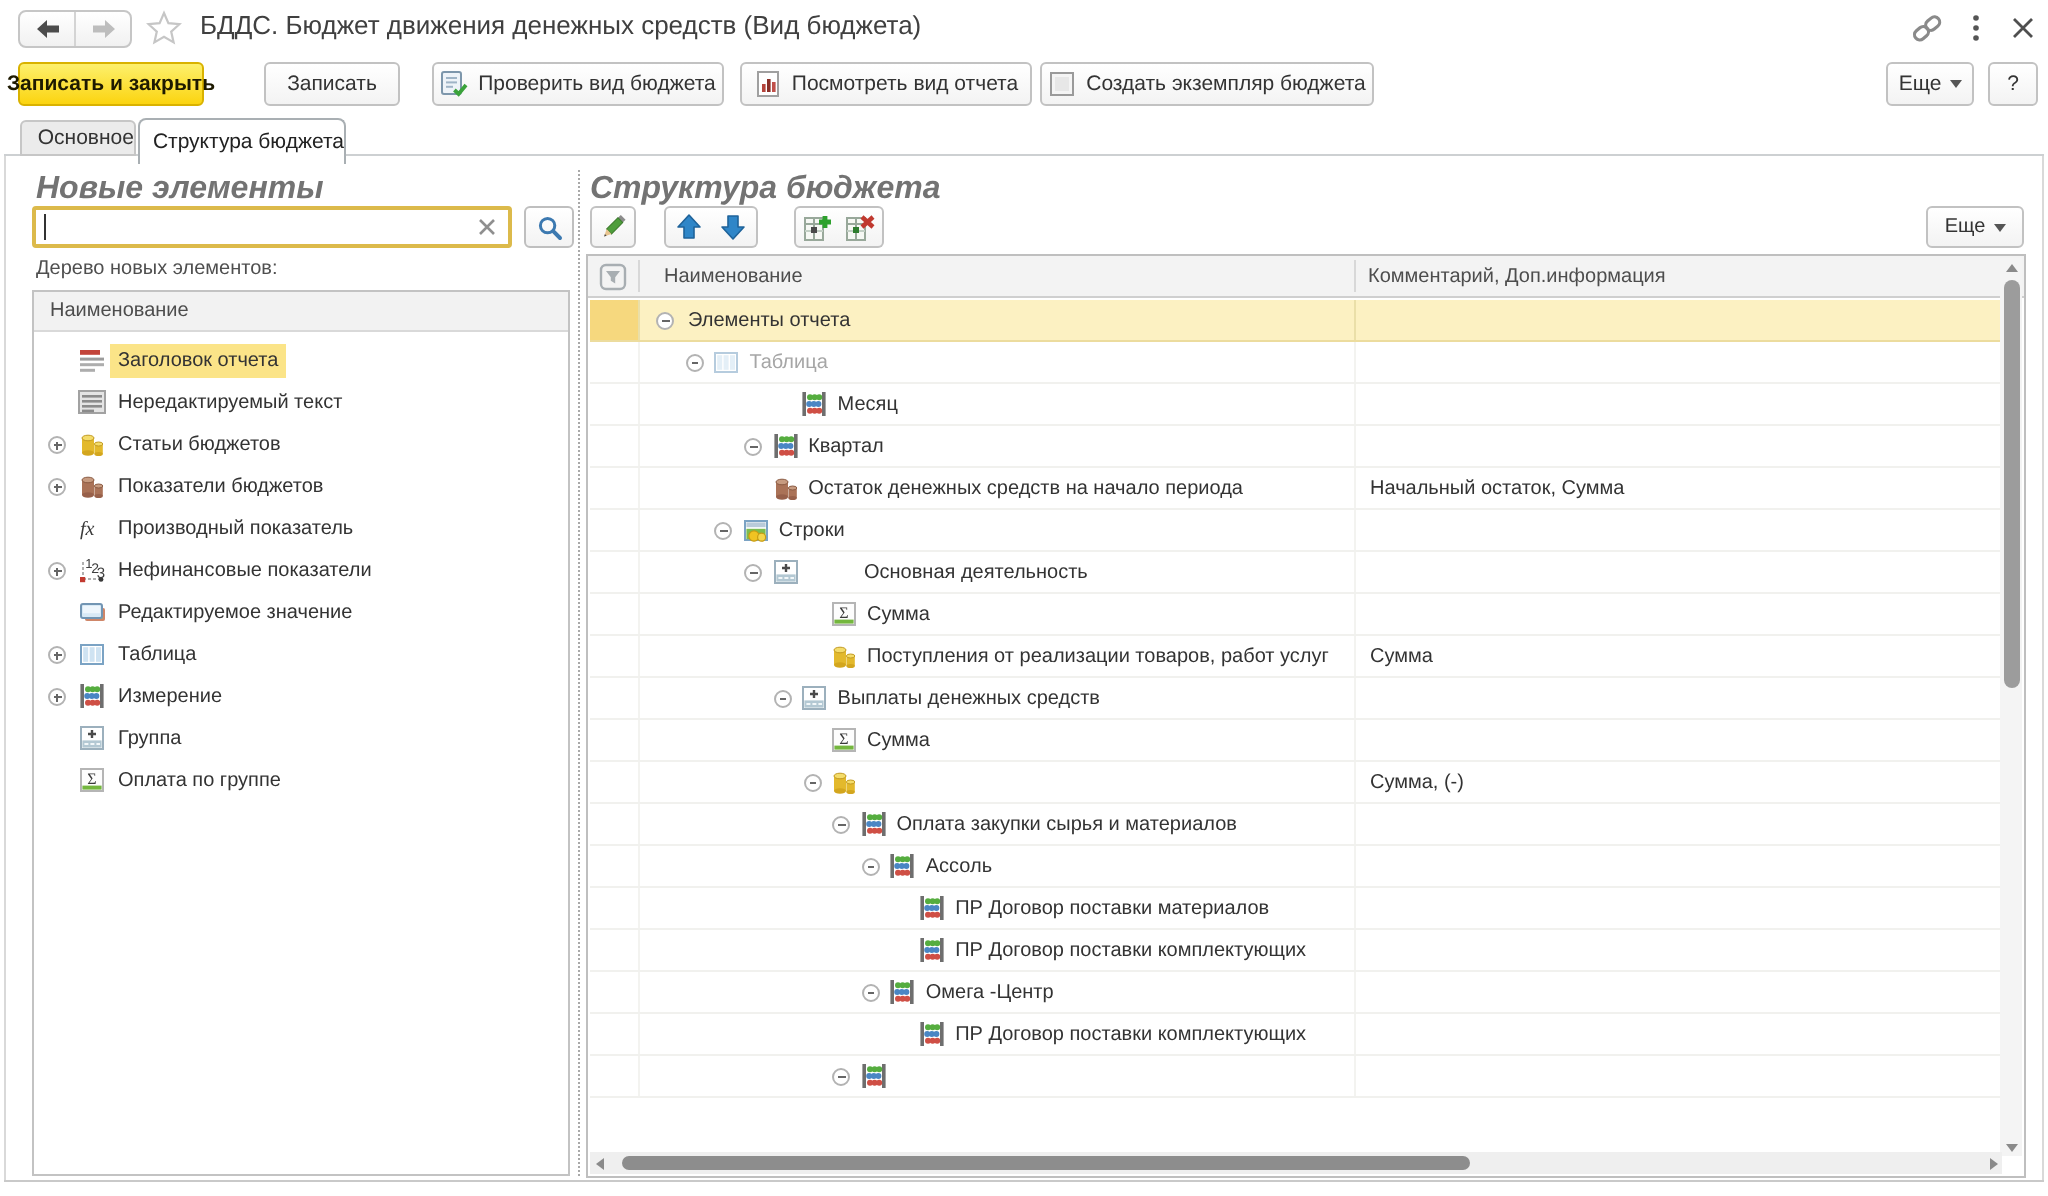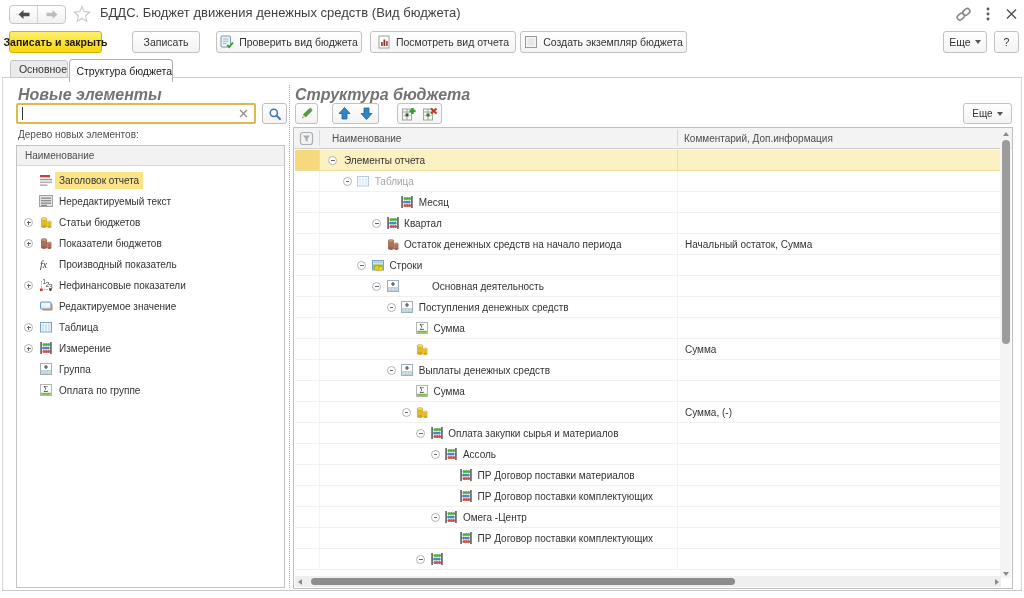--- a/index.html
+++ b/index.html
@@ -570,70 +570,55 @@
               <line x1="3.2" y1="10" x2="5.2" y2="10"></line>
               <line x1="6.2" y1="10" x2="8.2" y2="10"></line>
               <line x1="9.2" y1="10" x2="11" y2="10"></line>
             </g>
           </svg></span>
         <span class="nm" style="left: 107px; margin-left: 30px;">Основная деятельность</span>
       </div>
       <div class="rrow">
         <div class="colsep1"></div>
         <div class="colsep2"></div>
+        <span class="ic" style="left: 120px;"><svg width="14" height="14" viewBox="0 0 14 14">
+            <rect x="1.5" y="1.5" width="11" height="11" fill="#fdfdfd" stroke="#b5b5b5"></rect>
+            <rect x="2.2" y="9.8" width="9.6" height="2" fill="#74b73e"></rect>
+            <text x="4.6" y="8.8" font-size="8" font-family="Liberation Serif, serif" fill="#3a3a3a">Σ</text>
+          </svg></span>
+        <span class="nm" style="left: 138.5px;">Сумма</span>
+      </div>
+      <div class="rrow">
+        <div class="colsep1"></div>
+        <div class="colsep2"></div>
+        <span class="ic" style="left: 120px;"><svg width="14" height="14" viewBox="0 0 14 14">
+            <rect x="2" y="4" width="6" height="7.5" fill="#e3b92c"></rect>
+            <ellipse cx="5" cy="11.5" rx="3" ry="1.4" fill="#d3a61e"></ellipse>
+            <ellipse cx="5" cy="4" rx="3" ry="1.4" fill="#f4dc6a" stroke="#c29a22" stroke-width="0.5"></ellipse>
+            <rect x="8.2" y="7" width="4.2" height="5" fill="#e3b92c"></rect>
+            <ellipse cx="10.3" cy="12" rx="2.1" ry="1" fill="#d3a61e"></ellipse>
+            <ellipse cx="10.3" cy="7" rx="2.1" ry="1" fill="#f4dc6a" stroke="#c29a22" stroke-width="0.5"></ellipse>
+          </svg></span>
+        <span class="nm" style="left: 138.5px;">Поступления от реализации товаров, работ услуг</span>
+        <span class="cm">Сумма</span>
+      </div>
+      <div class="rrow">
+        <div class="colsep1"></div>
+        <div class="colsep2"></div>
         <span class="exp expander" style="left: 91.8px;"></span>
         <span class="ic" style="left: 105.3px;"><svg width="14" height="14" viewBox="0 0 14 14">
             <rect x="1.5" y="1.5" width="11" height="11" fill="#fff" stroke="#9cb0bd"></rect>
             <path d="M7 3 V7 M5 5 H9" stroke="#4a4a4a" stroke-width="1.2"></path>
             <rect x="2.2" y="8.2" width="9.6" height="3.6" fill="#b3c8d3"></rect>
             <g stroke="#f2f7f9" stroke-width="1">
               <line x1="3.2" y1="10" x2="5.2" y2="10"></line>
               <line x1="6.2" y1="10" x2="8.2" y2="10"></line>
               <line x1="9.2" y1="10" x2="11" y2="10"></line>
             </g>
           </svg></span>
-        <span class="nm" style="left: 123.8px;">Поступления денежных средств</span>
-      </div>
-      <div class="rrow">
-        <div class="colsep1"></div>
-        <div class="colsep2"></div>
-        <span class="ic" style="left: 120px;"><svg width="14" height="14" viewBox="0 0 14 14">
-            <rect x="1.5" y="1.5" width="11" height="11" fill="#fdfdfd" stroke="#b5b5b5"></rect>
-            <rect x="2.2" y="9.8" width="9.6" height="2" fill="#74b73e"></rect>
-            <text x="4.6" y="8.8" font-size="8" font-family="Liberation Serif, serif" fill="#3a3a3a">Σ</text>
-          </svg></span>
-        <span class="nm" style="left: 138.5px;">Сумма</span>
-      </div>
-      <div class="rrow">
-        <div class="colsep1"></div>
-        <div class="colsep2"></div>
-        <span class="ic" style="left: 120px;"><svg width="14" height="14" viewBox="0 0 14 14">
-            <rect x="2" y="4" width="6" height="7.5" fill="#e3b92c"></rect>
-            <ellipse cx="5" cy="11.5" rx="3" ry="1.4" fill="#d3a61e"></ellipse>
-            <ellipse cx="5" cy="4" rx="3" ry="1.4" fill="#f4dc6a" stroke="#c29a22" stroke-width="0.5"></ellipse>
-            <rect x="8.2" y="7" width="4.2" height="5" fill="#e3b92c"></rect>
-            <ellipse cx="10.3" cy="12" rx="2.1" ry="1" fill="#d3a61e"></ellipse>
-            <ellipse cx="10.3" cy="7" rx="2.1" ry="1" fill="#f4dc6a" stroke="#c29a22" stroke-width="0.5"></ellipse>
-          </svg></span>
-        <span class="cm">Сумма</span>
-      </div>
-      <div class="rrow">
-        <div class="colsep1"></div>
-        <div class="colsep2"></div>
-        <span class="exp expander" style="left: 91.8px;"></span>
-        <span class="ic" style="left: 105.3px;"><svg width="14" height="14" viewBox="0 0 14 14">
-            <rect x="1.5" y="1.5" width="11" height="11" fill="#fff" stroke="#9cb0bd"></rect>
-            <path d="M7 3 V7 M5 5 H9" stroke="#4a4a4a" stroke-width="1.2"></path>
-            <rect x="2.2" y="8.2" width="9.6" height="3.6" fill="#b3c8d3"></rect>
-            <g stroke="#f2f7f9" stroke-width="1">
-              <line x1="3.2" y1="10" x2="5.2" y2="10"></line>
-              <line x1="6.2" y1="10" x2="8.2" y2="10"></line>
-              <line x1="9.2" y1="10" x2="11" y2="10"></line>
-            </g>
-          </svg></span>
         <span class="nm" style="left: 123.8px;">Выплаты денежных средств</span>
       </div>
       <div class="rrow">
         <div class="colsep1"></div>
         <div class="colsep2"></div>
         <span class="ic" style="left: 120px;"><svg width="14" height="14" viewBox="0 0 14 14">
             <rect x="1.5" y="1.5" width="11" height="11" fill="#fdfdfd" stroke="#b5b5b5"></rect>
             <rect x="2.2" y="9.8" width="9.6" height="2" fill="#74b73e"></rect>
             <text x="4.6" y="8.8" font-size="8" font-family="Liberation Serif, serif" fill="#3a3a3a">Σ</text>
           </svg></span>

